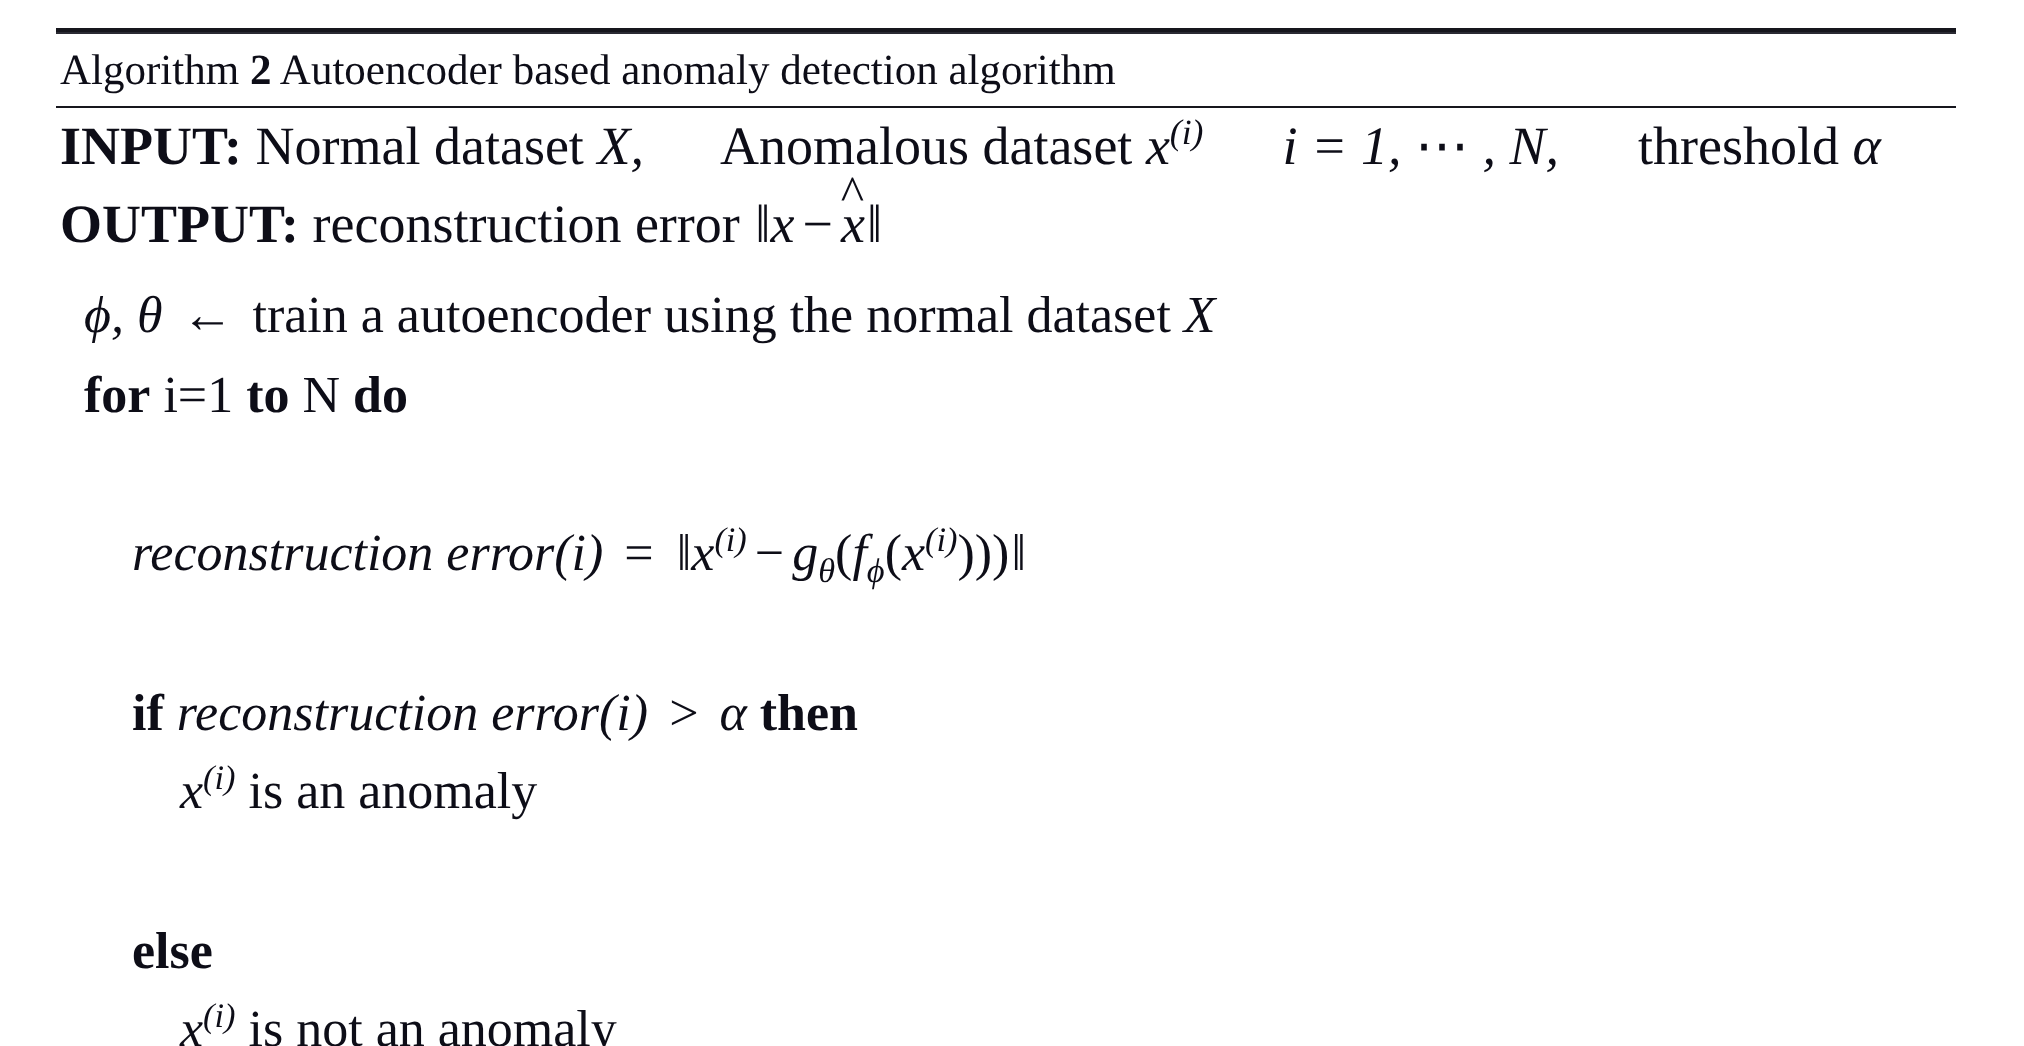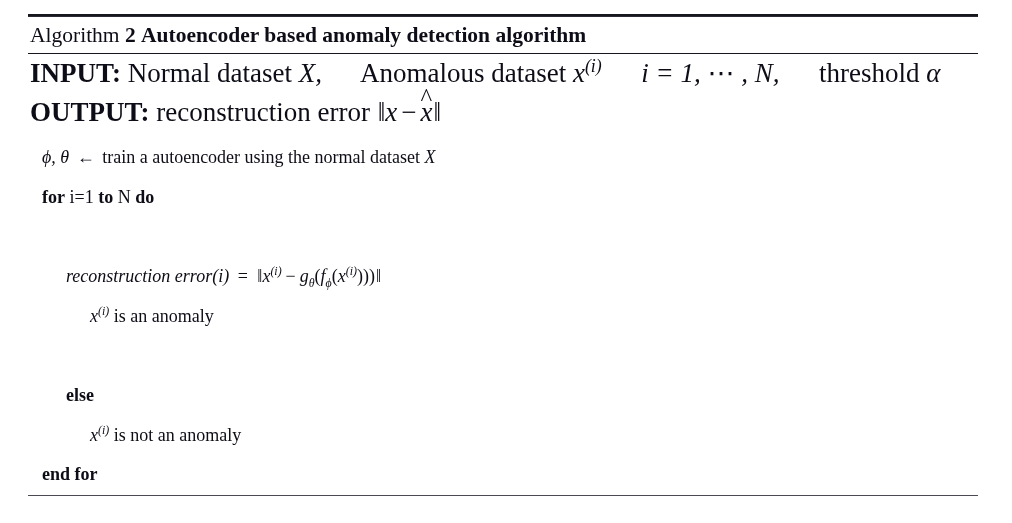--- a/index.html
+++ b/index.html
@@ -46,40 +46,40 @@
     padding: 1px 0 1px 2px;
     white-space: nowrap;
   }
   .title-line .kw {
     font-weight: normal;
   }
   .title-line .num {
     font-weight: bold;
   }
   .title-line .desc {
-    font-weight: bold;
+    font-weight: normal;
   }
 
   
   .io-line {
     font-size: 27px;
     line-height: 39px;
     padding-left: 2px;
     white-space: nowrap;
   }
   .io-line .io-label {
     font-weight: bold;
   }
 
   
   .body-lines {
     padding-top: 6px;
   }
   .line {
-    font-size: 18px;
+    font-size: 26px;
     line-height: 39.5px;
     white-space: nowrap;
   }
   .ind-1 { padding-left: 14px; }
   .ind-2 { padding-left: 38px; margin-top: 40px; }
   .ind-3 { padding-left: 62px; }
 
   .kw { font-weight: bold; }
 
   
@@ -182,20 +182,27 @@
       <span class="mup">N</span>
       <span class="kw">do</span>
     </div>
 
     <div class="line ind-2">
       <span class="mathit">reconstruction error</span><span class="mathit">(i)</span>
       <span class="op mup">=</span>
       <span class="norm">‖</span><span class="mi">x</span><sup class="sup">(i)</sup><span class="op mup">−</span><span class="mi">g</span><sub class="sub">θ</sub><span class="mup">(</span><span class="mi">f</span><sub class="sub">ϕ</sub><span class="mup">(</span><span class="mi">x</span><sup class="sup">(i)</sup><span class="mup">)))</span><span class="norm">‖</span>
     </div>
 
+    <div class="line ind-2">
+      <span class="kw">if</span>
+      <span class="mathit">reconstruction error</span><span class="mathit">(i)</span>
+      <span class="op mup">&gt;</span>
+      <span class="mi">α</span>
+      <span class="kw">then</span>
+    </div>
 
     <div class="line ind-3">
       <span class="mi">x</span><sup class="sup">(i)</sup>
       <span>is an anomaly</span>
     </div>
 
     <div class="line ind-2">
       <span class="kw">else</span>
     </div>
 

